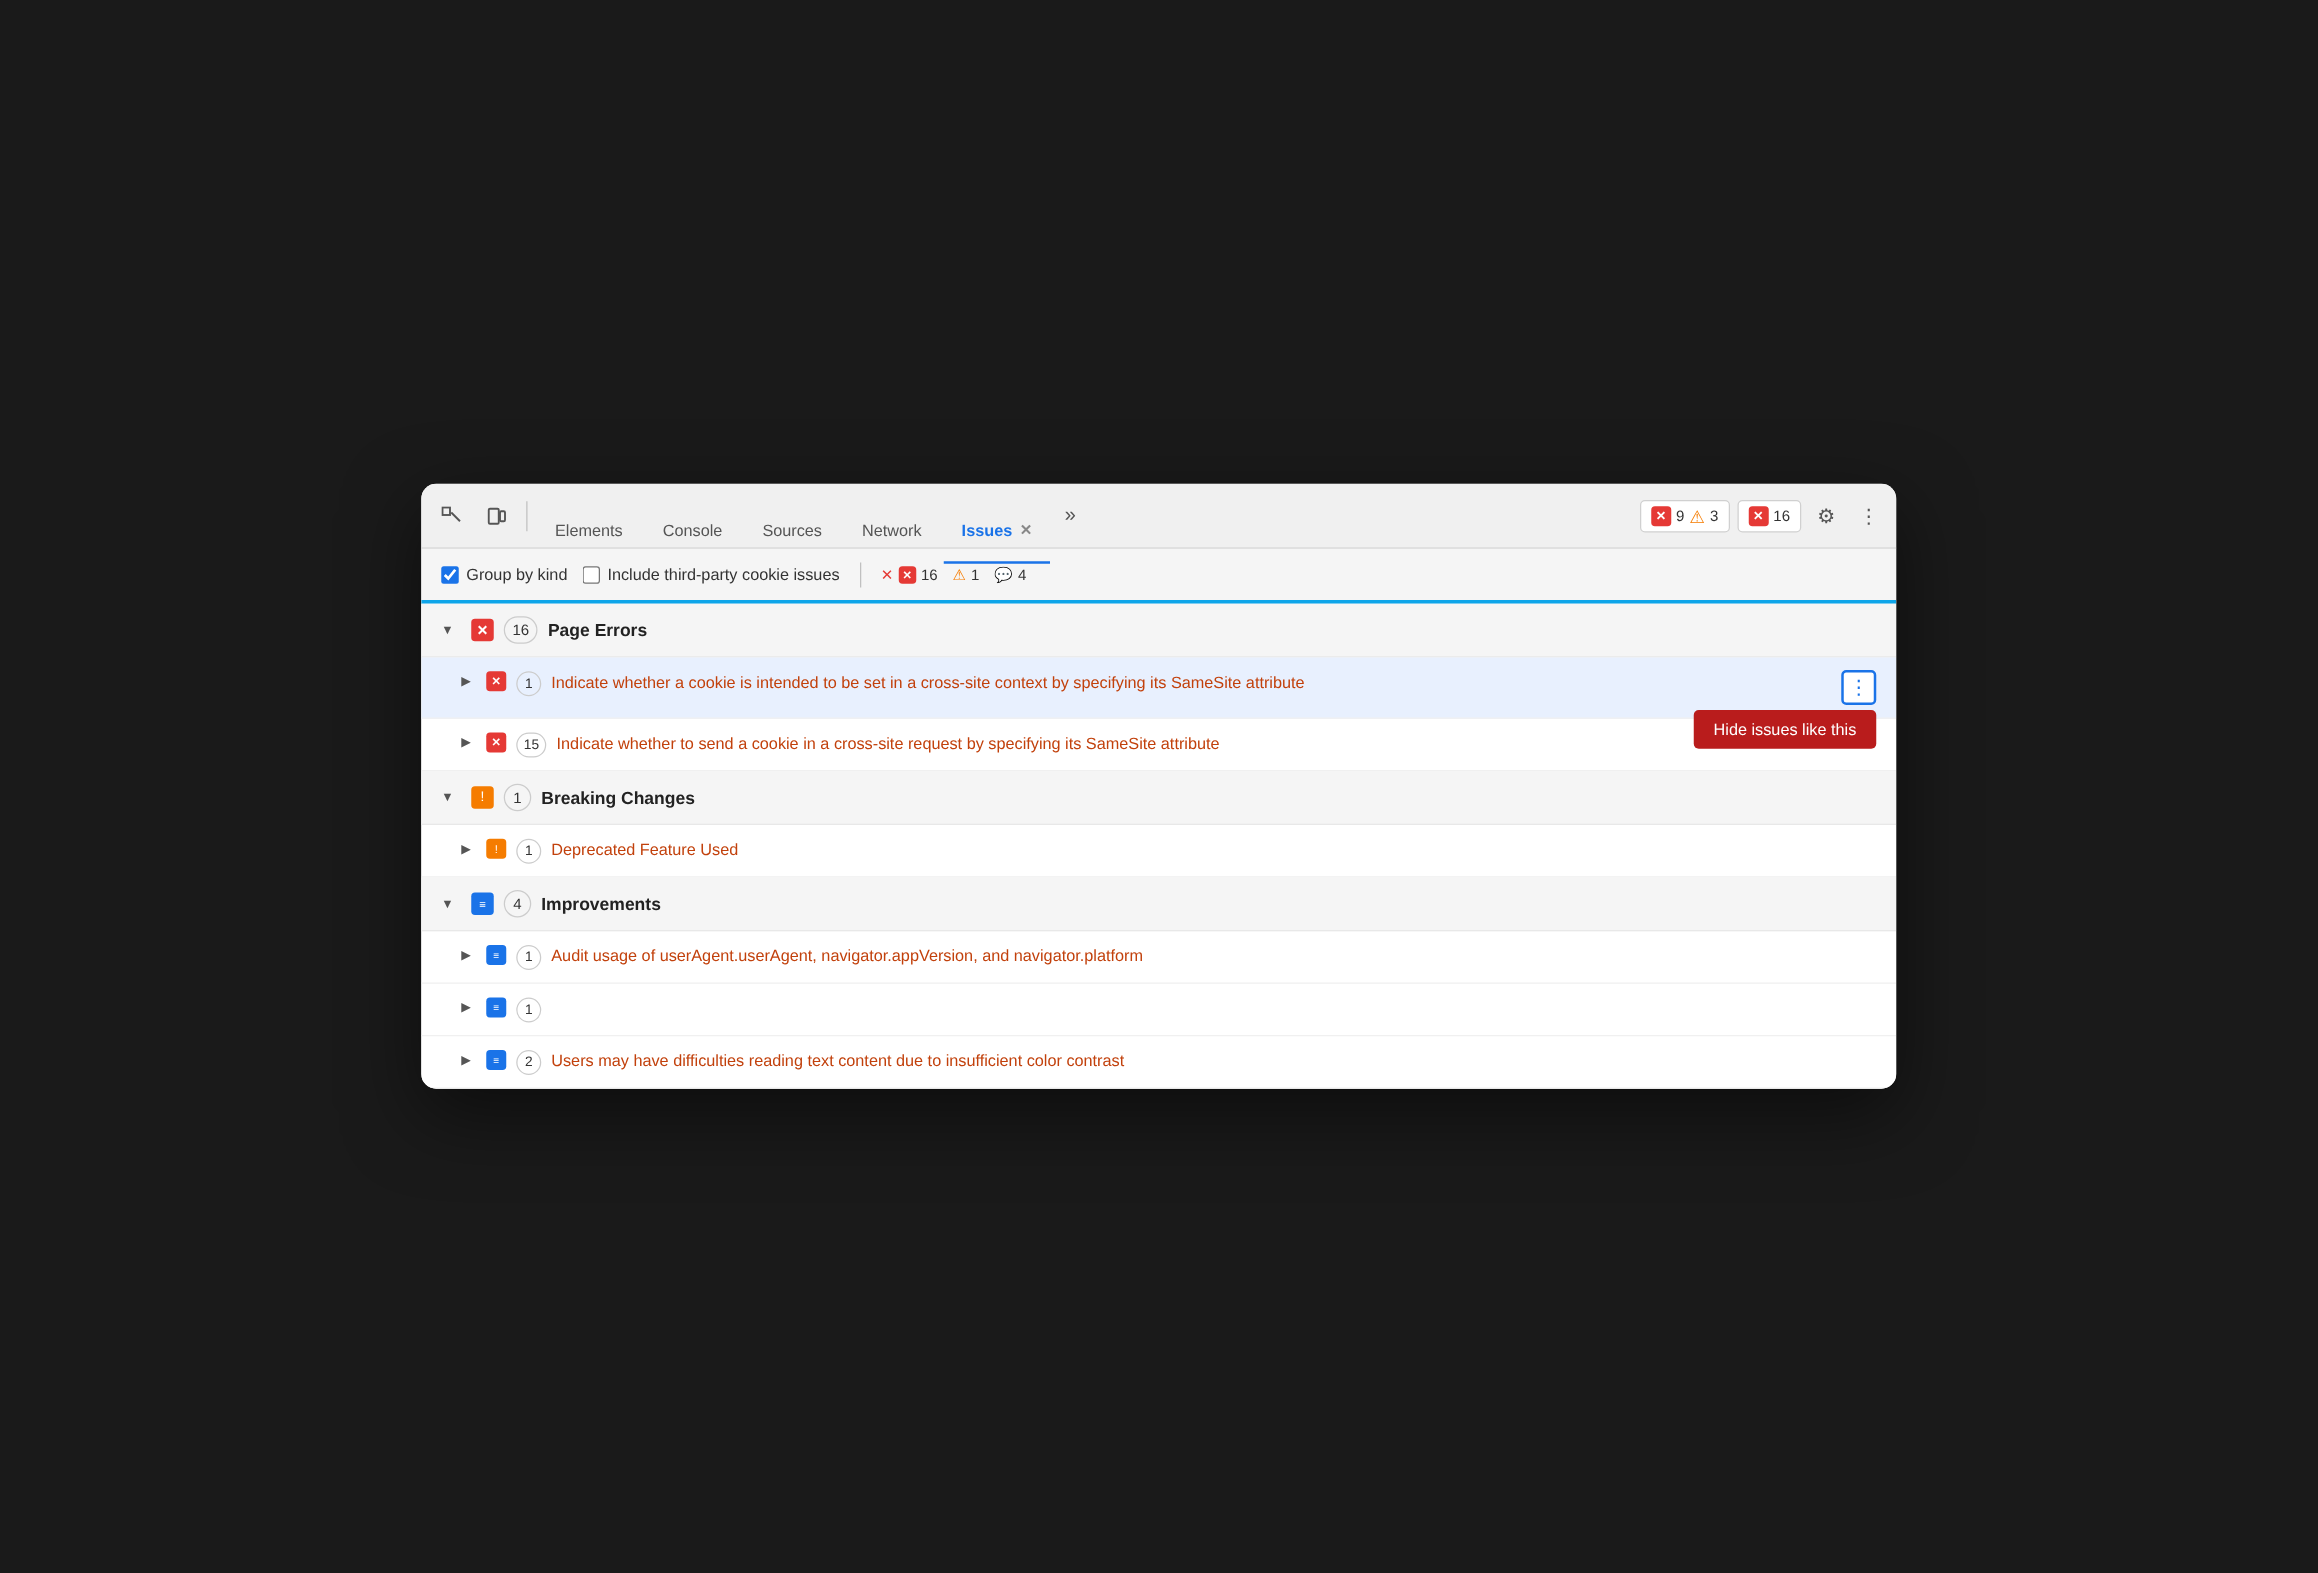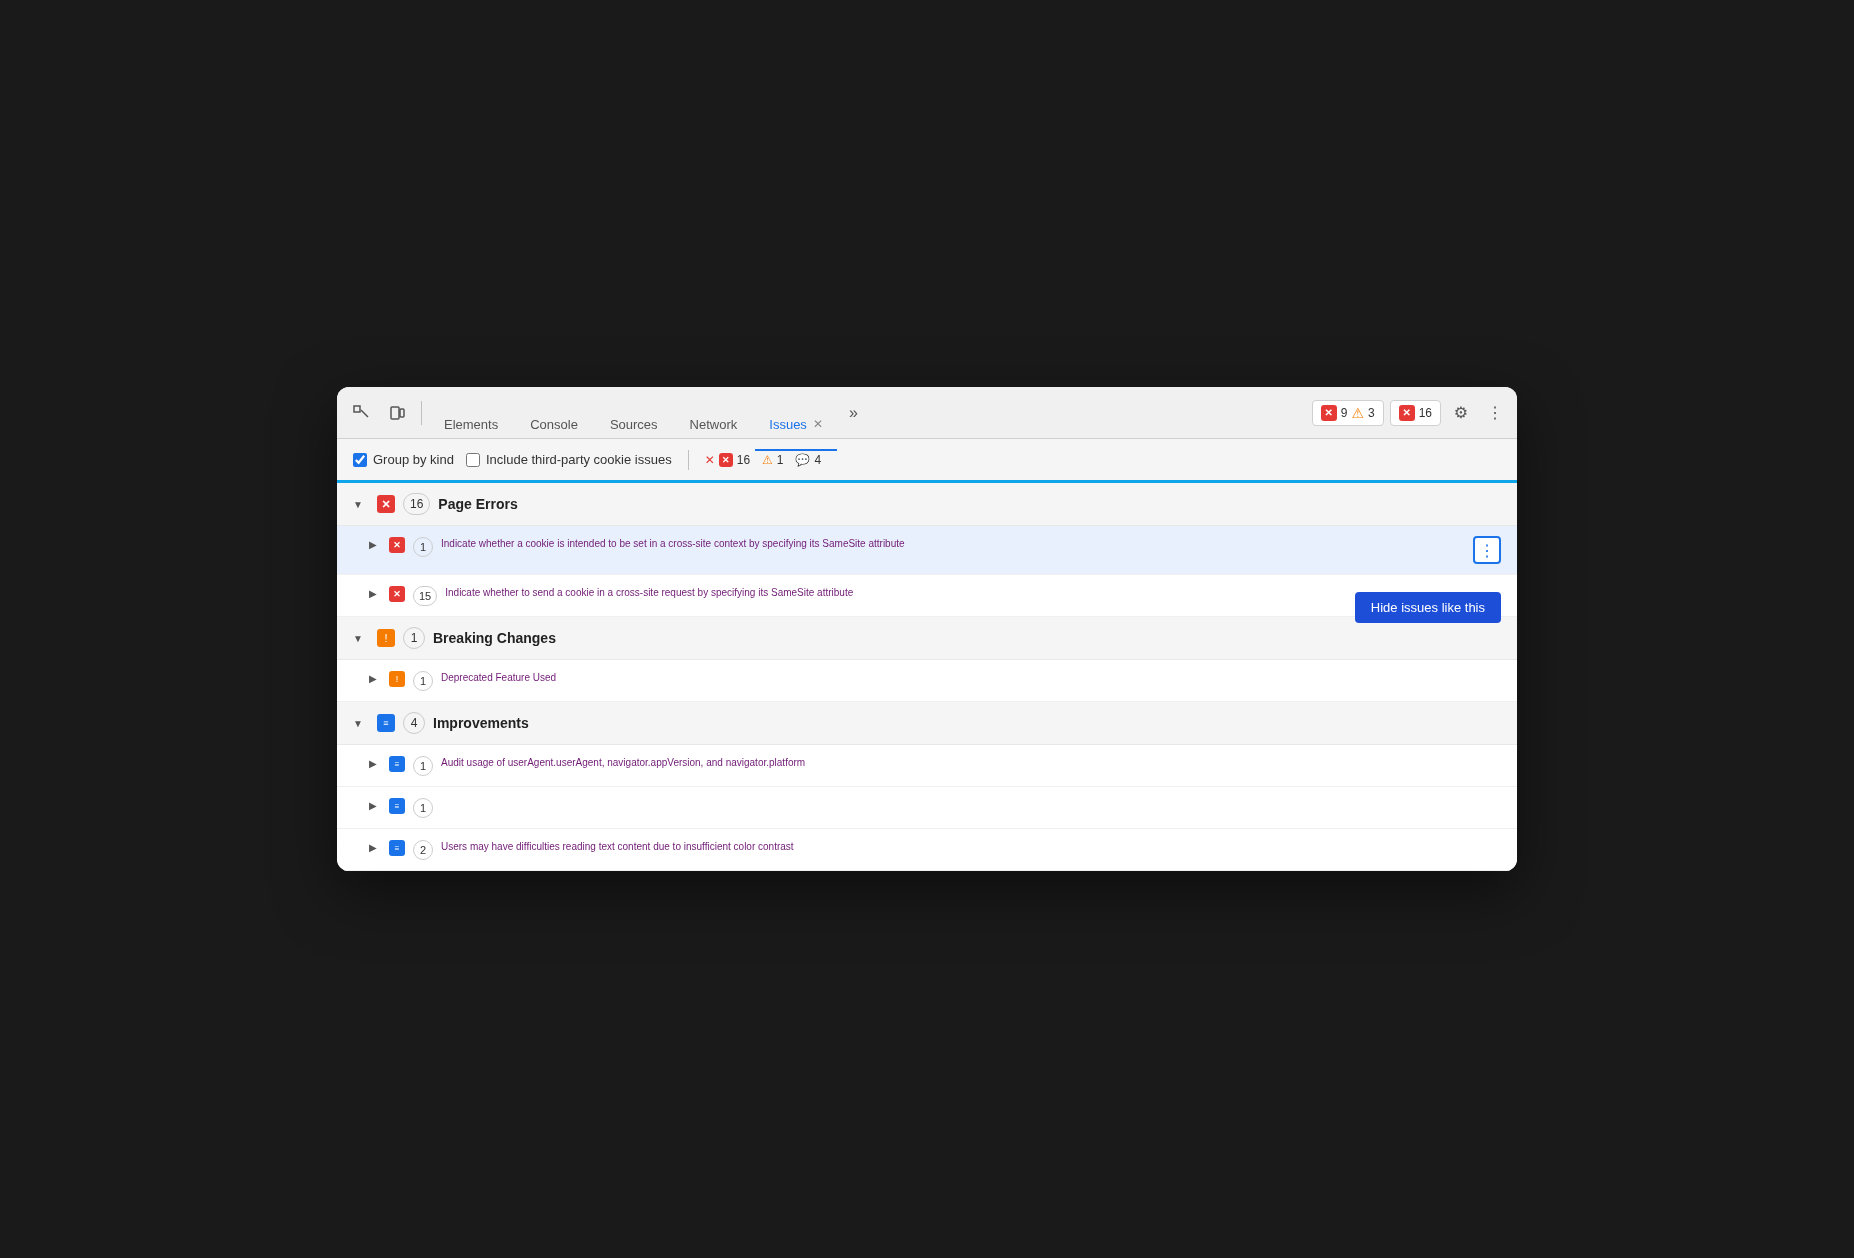--- a/index.html
+++ b/index.html
@@ -85,20 +85,21 @@
       font-size: 13px;
       color: #555;
       cursor: pointer;
       border-bottom: 2px solid transparent;
       white-space: nowrap;
       margin-top: 25px;
     }
     .tab.active {
       color: #1a73e8;
       border-bottom: 2px solid #1a73e8;
+      font-weight: bold;
     }
     .tab-close {
       margin-left: 6px;
       font-size: 12px;
       color: #888;
       cursor: pointer;
     }
     .tab-more {
       padding: 0 8px;
       color: #555;
@@ -342,22 +343,22 @@
       height: 20px;
       border-radius: 10px;
       border: 1px solid #ccc;
       font-size: 11px;
       color: #333;
       padding: 0 5px;
       flex-shrink: 0;
       margin-top: 1px;
     }
     .issue-text {
-      font-size: 10px;
-      color: #701a75;
+      font-size: 13px;
+      color: #c2410c;
       line-height: 1.5;
       flex: 1;
     }
     .issue-actions {
       margin-left: auto;
       display: flex;
       align-items: flex-start;
       flex-shrink: 0;
       position: relative;
     }
@@ -371,29 +372,28 @@
       display: flex;
       align-items: center;
       justify-content: center;
       font-size: 16px;
       color: #1a73e8;
     }
     .dropdown-menu {
       position: absolute;
       top: 32px;
       right: 0;
-      background: #1d4ed8;
+      background: #b91c1c;
       color: white;
       padding: 8px 16px;
       border-radius: 4px;
       font-size: 13px;
       white-space: nowrap;
       z-index: 10;
       cursor: pointer;
-      margin-top: 24px;
     }
   </style>
 </head>
 <body>
 
 <div class="window">
 
 
   <div class="toolbar">
     <button class="toolbar-icon-btn" title="Inspect element">

